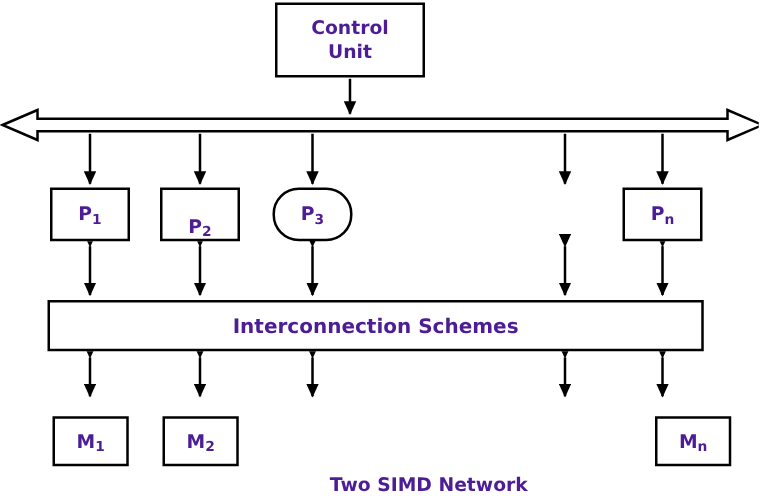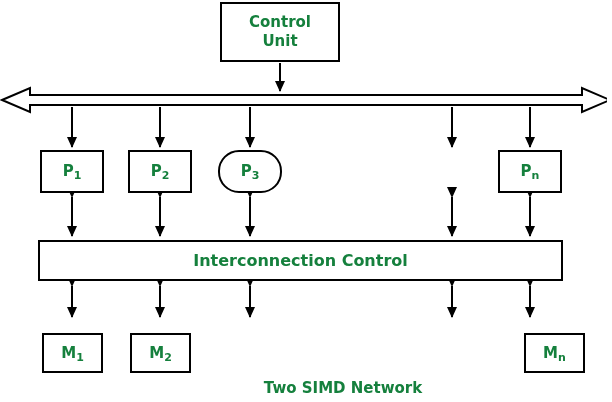--- a/index.html
+++ b/index.html
@@ -6,21 +6,21 @@
     margin: 0;
     padding: 0;
     background: #ffffff;
   }
   .canvas {
     position: relative;
     width: 607px;
     height: 402px;
     background: #ffffff;
     font-family: "DejaVu Sans", "Liberation Sans", sans-serif;
-    color: #15803d;
+    color: #4c1d95;
     overflow: hidden;
   }
   .wires {
     position: absolute;
     left: 0;
     top: 0;
     width: 612px;
     height: 402px;
   }
   .box {
@@ -43,21 +43,21 @@
   .box.proc {
     top: 150px; width: 64px; height: 43px;
   }
   .box.mem {
     top: 321px; width: 61px; height: 40px; margin-top: 12px;
   }
   .box.inet {
     left: 38px; top: 240px; width: 525px; height: 41px;
     font-size: 16px;
   }
-  .p1 { left: 40px; }  .p2 { left: 128px; } .p3 { left: 218px; border-radius: 21px; }
+  .p1 { left: 40px; }  .p2 { left: 128px; align-items: flex-end; } .p3 { left: 218px; border-radius: 21px; }
   .p4 { left: 420px; } .p5 { left: 498px; }
   .m1 { left: 42px; }  .m2 { left: 130px; text-align: center; } .m3 { left: 220px; }
   .m4 { left: 421px; } .m5 { left: 524px; }
   sub {
     font-size: 11px;
     vertical-align: baseline;
     position: relative;
     top: 3px;
     line-height: 0;
   }
@@ -117,21 +117,21 @@
     <span><span>P</span><sub>2</sub></span>
   </div>
   <div class="box proc p3">
     <span><span>P</span><sub>3</sub></span>
   </div>
   <div class="box proc p5">
     <span><span>P</span><sub>n</sub></span>
   </div>
 
   <div class="box inet">
-    <span>Interconnection Control</span>
+    <span>Interconnection Schemes</span>
   </div>
 
   <div class="box mem m1">
     <span><span>M</span><sub>1</sub></span>
   </div>
   <div class="box mem m2">
     <span><span>M</span><sub>2</sub></span>
   </div>
   <div class="box mem m5">
     <span><span>M</span><sub>n</sub></span>

